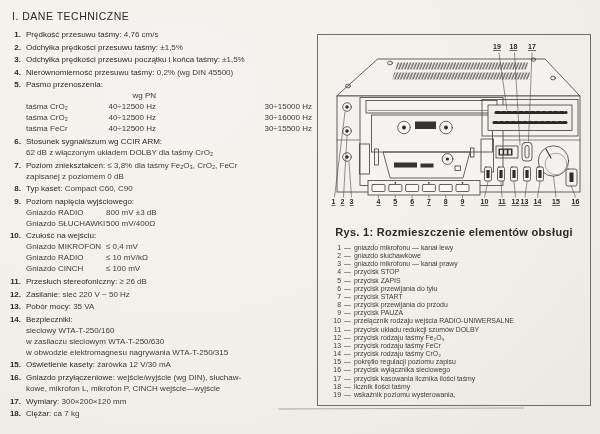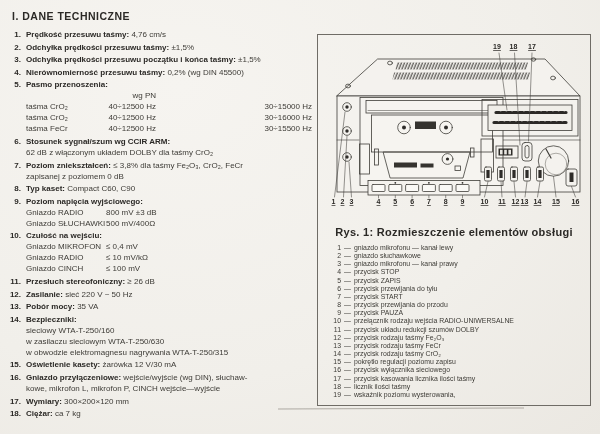--- a/index.html
+++ b/index.html
@@ -6,25 +6,25 @@
   body{
     width:600px;height:434px;position:relative;overflow:hidden;
     background:#f2f0ec;
     background-image:radial-gradient(ellipse at 30% 20%, #f6f4f0 0%, #f1efea 60%, #ebe8e2 100%);
     font-family:"Liberation Sans", sans-serif;
     color:#34322e;
     -webkit-font-smoothing:antialiased;
   }
   
   .left-col{position:absolute;left:8px;top:10px;width:304px}
-  .heading{font-size:10.5px;font-weight:bold;letter-spacing:.5px;margin:0 0 7px 4px;color:#2b2926}
+  .heading{font-size:10.5px;font-weight:normal;letter-spacing:.5px;margin:0 0 7px 4px;color:#2b2926}
   .spec-item{display:flex;margin-bottom:1.6px;font-size:8px;line-height:11px}
   .spec-item .num{width:13px;text-align:right;font-weight:bold;flex:none;margin-right:5px;color:#2b2926}
   .spec-item .body{flex:1;min-width:0}
-  .lab{font-weight:bold;color:#2b2926}
+  .lab{font-weight:normal;color:#2b2926}
   .val{color:#3d3b36}
   .subline{color:#3d3b36}
   .subcol{display:inline-block;min-width:80px}
   .ft-row{display:grid;grid-template-columns:52px 78px 1fr;color:#3d3b36}
   .ft-row .c{text-align:right}
   
   .fig-box{position:absolute;left:317px;top:34px;width:272px;height:370px;border:1px solid #6f6c66}
   .fig-box svg{position:absolute;top:4px;left:0;display:block}
   .fig-caption{position:absolute;top:191px;left:0;width:100%;text-align:center;
     font-size:11px;font-weight:bold;letter-spacing:.3px;color:#2b2926}

